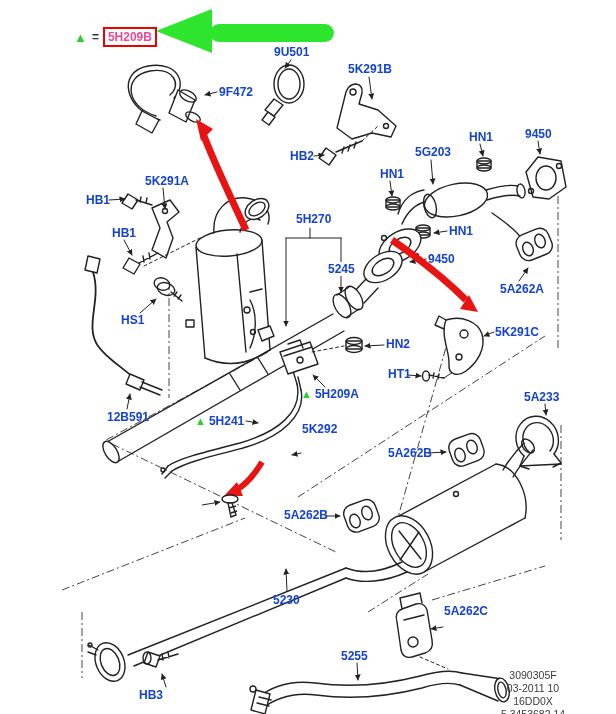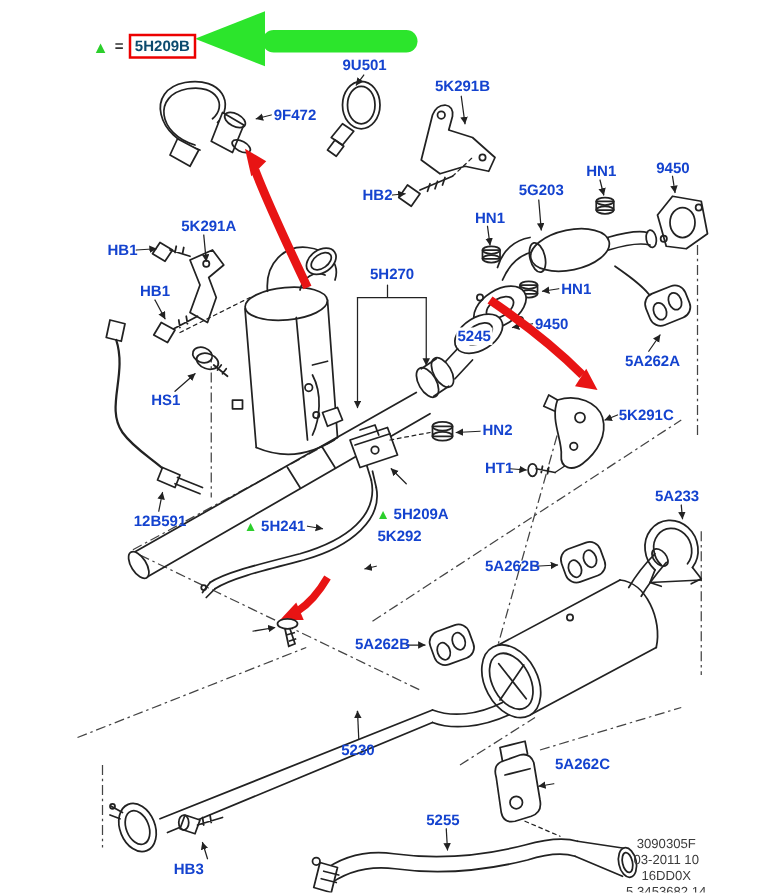--- a/index.html
+++ b/index.html
@@ -3,25 +3,25 @@
 <meta charset="utf-8">
 <style>
   html,body{margin:0;padding:0;}
   body{width:616px;height:714px;overflow:hidden;background:#fff;position:relative;
        font-family:"Liberation Sans",sans-serif;}
   #stage{position:absolute;left:0;top:0;width:616px;height:714px;}
   svg{position:absolute;left:0;top:0;}
   .lbl{position:absolute;font:bold 12px "Liberation Sans",sans-serif;color:#1443cf;
        white-space:nowrap;z-index:3;letter-spacing:0px;}
   .lbl .tri{color:#2ccf2c;font-size:11px;margin-right:3px;}
-  .wbg{background:#fff;padding:0 1px;margin-left:38px;}
+  .wbg{background:#fff;padding:0 1px;}
   #legend{position:absolute;left:74px;top:27px;z-index:4;display:flex;align-items:center;}
   #legend .tri{color:#2ccf2c;font-size:13px;line-height:1;}
   #legend .eq{color:#333;font:bold 12px "Liberation Sans",sans-serif;margin:0 4px 0 5px;}
-  #legend .hl{border:2px solid #ec0000;padding:1px 3px;color:#0c4a6e;
+  #legend .hl{border:2px solid #ec0000;padding:1px 3px;color:#ec4899;
               font:bold 12px "Liberation Sans",sans-serif;background:#fff;}
   #docstamp{position:absolute;left:481px;top:669px;width:104px;text-align:center;
             font:10.5px "Liberation Sans",sans-serif;color:#3b3b3b;line-height:13px;z-index:3;}
 </style>
 </head>
 <body>
 
 <div id="stage">
 
 <svg width="616" height="714" viewBox="0 0 616 714">
@@ -359,21 +359,21 @@
 <div class="lbl" style="left:449px;top:224px">HN1</div>
 <div class="lbl" style="left:428px;top:252px">9450</div>
 <div class="lbl" style="left:296px;top:212px">5H270</div>
 <div class="lbl wbg" style="left:327px;top:262px">5245</div>
 <div class="lbl" style="left:86px;top:193px">HB1</div>
 <div class="lbl" style="left:145px;top:174px">5K291A</div>
 <div class="lbl" style="left:112px;top:226px">HB1</div>
 <div class="lbl" style="left:121px;top:313px">HS1</div>
 <div class="lbl" style="left:107px;top:410px">12B591</div>
 <div class="lbl" style="left:195px;top:414px"><span class="tri">▲</span><span>5H241</span></div>
-<div class="lbl" style="left:301px;top:404px"><span class="tri">▲</span><span>5H209A</span></div>
+<div class="lbl" style="left:301px;top:387px"><span class="tri">▲</span><span>5H209A</span></div>
 <div class="lbl" style="left:386px;top:337px">HN2</div>
 <div class="lbl" style="left:388px;top:367px">HT1</div>
 <div class="lbl" style="left:495px;top:325px">5K291C</div>
 <div class="lbl" style="left:500px;top:282px">5A262A</div>
 <div class="lbl" style="left:524px;top:390px">5A233</div>
 <div class="lbl" style="left:388px;top:446px">5A262B</div>
 <div class="lbl" style="left:302px;top:422px">5K292</div>
 <div class="lbl" style="left:284px;top:508px">5A262B</div>
 <div class="lbl" style="left:273px;top:593px">5230</div>
 <div class="lbl" style="left:139px;top:688px">HB3</div>

